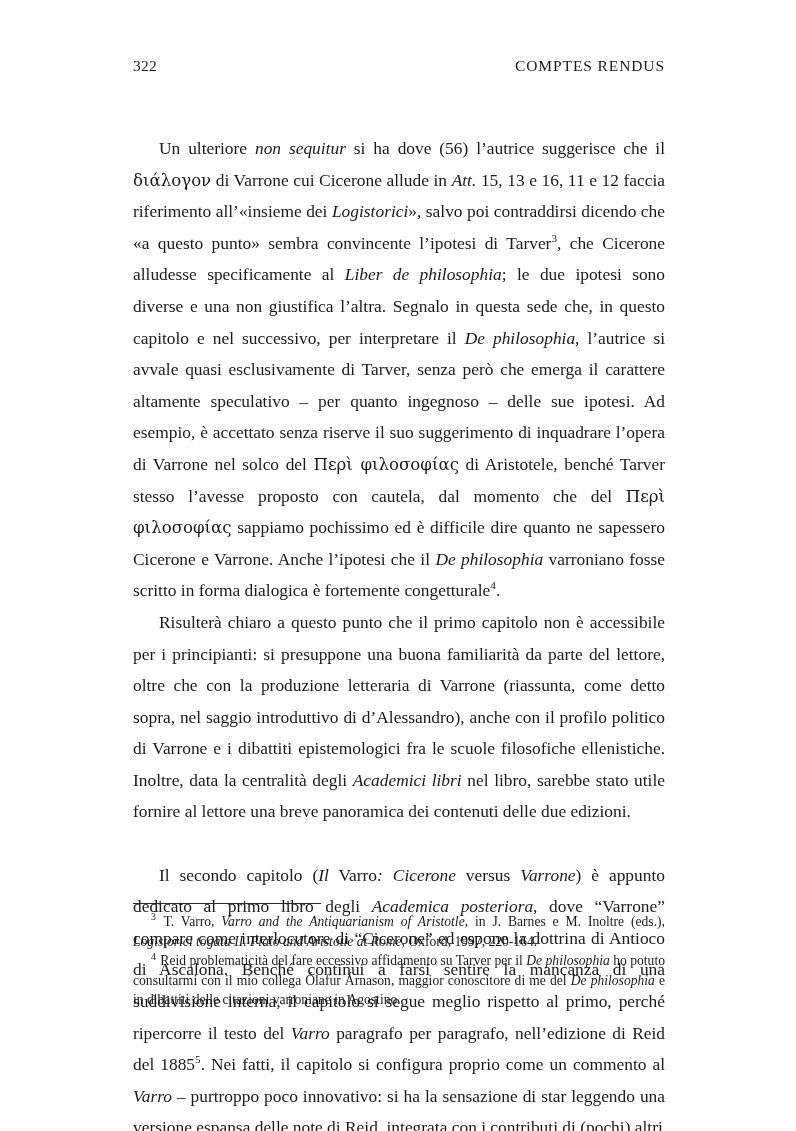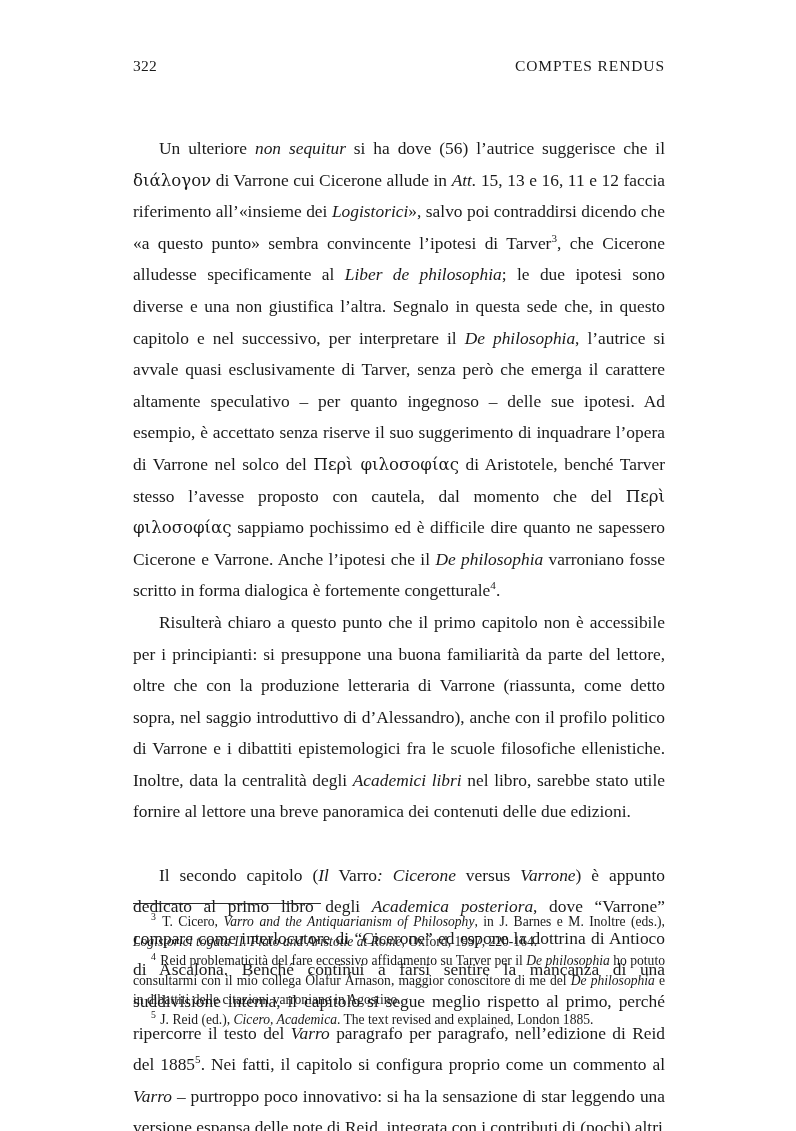--- a/index.html
+++ b/index.html
@@ -112,19 +112,18 @@
 
   <div class="body" id="body-host">
       <p class="para"><span>Un ulteriore </span><em class="it">non sequitur</em><span> si ha dove (56) l’autrice suggerisce che il </span><span class="gr">διάλογον</span><span> di Varrone cui Cicerone allude in </span><em class="it">Att.</em><span> 15, 13 e 16, 11 e 12 faccia riferimento all’«insieme dei </span><em class="it">Logistorici</em><span>», salvo poi contraddirsi dicendo che «a questo punto» sembra convincente l’ipotesi di Tarver</span><sup class="fn">3</sup><span>, che Cicerone alludesse specificamente al </span><em class="it">Liber de philosophia</em><span>; le due ipotesi sono diverse e una non giustifica l’altra. Segnalo in questa sede che, in questo capitolo e nel successivo, per interpretare il </span><em class="it">De philosophia</em><span>, l’autrice si avvale quasi esclusivamente di Tarver, senza però che emerga il carattere altamente speculativo – per quanto ingegnoso – delle sue ipotesi. Ad esempio, è accettato senza riserve il suo suggerimento di inquadrare l’opera di Varrone nel solco del </span><span class="gr">Περὶ φιλοσοφίας</span><span> di Aristotele, benché Tarver stesso l’avesse proposto con cautela, dal momento che del </span><span class="gr">Περὶ φιλοσοφίας</span><span> sappiamo pochissimo ed è difficile dire quanto ne sapessero Cicerone e Varrone. Anche l’ipotesi che il </span><em class="it">De philosophia</em><span> varroniano fosse scritto in forma dialogica è fortemente congetturale</span><sup class="fn">4</sup><span>.</span></p>
       <p class="para"><span>Risulterà chiaro a questo punto che il primo capitolo non è accessibile per i principianti: si presuppone una buona familiarità da parte del lettore, oltre che con la produzione letteraria di Varrone (riassunta, come detto sopra, nel saggio introduttivo di d’Alessandro), anche con il profilo politico di Varrone e i dibattiti epistemologici fra le scuole filosofiche ellenistiche. Inoltre, data la centralità degli </span><em class="it">Academici libri</em><span> nel libro, sarebbe stato utile fornire al lettore una breve panoramica dei contenuti delle due edizioni.</span></p>
       <p class="para gap"><span>Il secondo capitolo (</span><em class="it">Il</em><span> Varro</span><em class="it">: Cicerone</em><span> versus </span><em class="it">Varrone</em><span>) è appunto dedicato al primo libro degli </span><em class="it">Academica posteriora</em><span>, dove “Varrone” compare come interlocutore di “Cicerone” ed espone la dottrina di Antioco di Ascalona. Benché continui a farsi sentire la mancanza di una suddivisione interna, il capitolo si segue meglio rispetto al primo, perché ripercorre il testo del </span><em class="it">Varro</em><span> paragrafo per paragrafo, nell’edizione di Reid del 1885</span><sup class="fn">5</sup><span>. Nei fatti, il capitolo si configura proprio come un commento al </span><em class="it">Varro</em><span> – purtroppo poco innovativo: si ha la sensazione di star leggendo una versione espansa delle note di Reid, integrata con i contributi di (pochi) altri</span></p>
     </div>
 
   <div class="footnotes">
     <div class="fn-rule"></div>
     <div id="footnote-host">
-        <p class="fnote"><sup class="mark">3</sup><span> T. Cicero, </span><em class="it">Varro and the Antiquarianism of Philosophy</em><span>, in J. Barnes e M. Inoltre (eds.), </span><em class="it">Logistorici togata II. Plato and Aristotle at Rome</em><span>, Oxford, 1997, 220-164.</span></p>
+        <p class="fnote"><sup class="mark">3</sup><span> T. Varro, </span><em class="it">Varro and the Antiquarianism of Aristotle</em><span>, in J. Barnes e M. Inoltre (eds.), </span><em class="it">Logistorici togata II. Plato and Aristotle at Rome</em><span>, Oxford, 1997, 220-164.</span></p>
         <p class="fnote"><sup class="mark">4</sup><span> Reid problematicità del fare eccessivo affidamento su Tarver per il </span><em class="it">De philosophia</em><span> ho potuto consultarmi con il mio collega Ólafur Árnason, maggior conoscitore di me del </span><em class="it">De philosophia</em><span> e in dibattiti delle citazioni varroniane in Agostino.</span></p>
-        <p class="fnote"><sup class="mark">5</sup><span> J. Reid (ed.), </span><em class="it">Cicero, Academica</em><span>. The text revised and explained, London 1885.</span></p>
       </div>
   </div>
 
 </div>
 
 </body></html>

